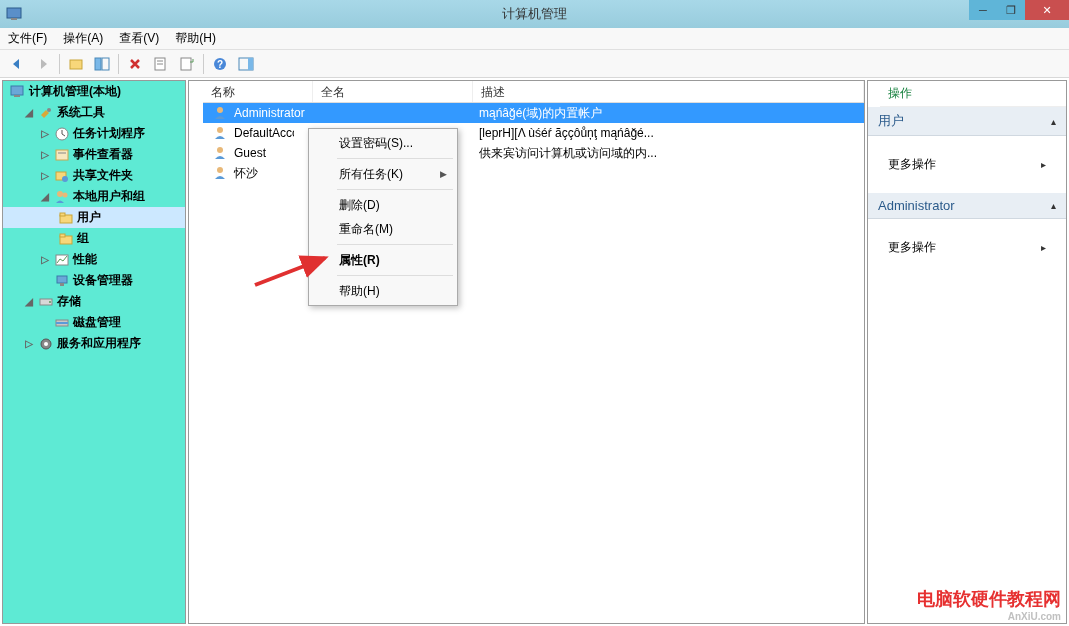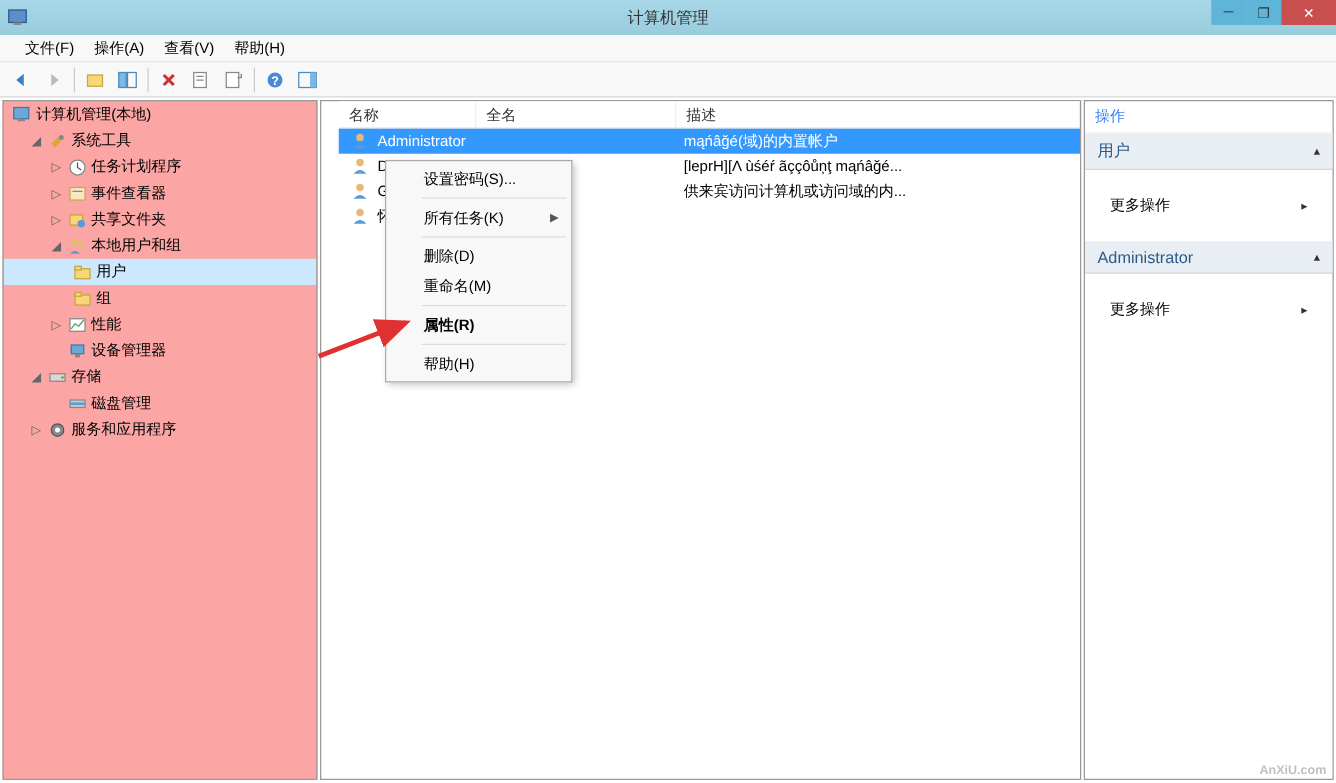--- a/index.html
+++ b/index.html
@@ -8,53 +8,53 @@
 
 .titlebar { height: 28px; background: linear-gradient(#a8d8e8, #98ccdd); display: flex; align-items: center; justify-content: center; position: relative; }
 .titlebar .title { color: #333; font-size: 13px; }
 .win-controls { position: absolute; right: 0; top: 0; display: flex; height: 20px; }
 .win-btn { width: 28px; height: 20px; display: flex; align-items: center; justify-content: center; color: #333; font-size: 11px; cursor: pointer; }
 .win-close { width: 44px; background: #c94f4f; color: #fff; }
 .win-min, .win-max { background: #5fb5d8; }
 .titlebar .icon-left { position: absolute; left: 6px; top: 6px; width: 16px; height: 16px; }
 
 
-.menubar { height: 22px; background: #f8f8f8; border-bottom: 1px solid #e0e0e0; display: flex; align-items: center; padding: 0 12px; }
+.menubar { height: 22px; background: #f8f8f8; border-bottom: 1px solid #e0e0e0; display: flex; align-items: center; padding: 0 0; }
 .menu-item { padding: 3px 8px; cursor: pointer; }
 
 
 .toolbar { height: 28px; background: #f8f8f8; border-bottom: 1px solid #d8d8d8; display: flex; align-items: center; padding: 0 4px; gap: 0; }
 .tbtn { width: 24px; height: 24px; display: inline-flex; align-items: center; justify-content: center; cursor: pointer; margin: 0 1px; }
 .tsep { width: 1px; height: 20px; background: #ccc; margin: 0 3px; }
 
 
 .main { display: flex; height: calc(626px - 28px - 22px - 28px); }
 
 
-.tree-panel { width: 252px; border: 1px solid #999; margin: 2px 0 2px 2px; overflow-y: auto; background: #fca5a5; }
+.tree-panel { width: 184px; border: 1px solid #999; margin: 2px 0 2px 2px; overflow-y: auto; background: #5eead4; font-weight: bold; }
 .tree-item { display: flex; align-items: center; height: 21px; padding-left: 4px; cursor: pointer; white-space: nowrap; }
 .tree-item.selected { background: #cce8ff; }
 .expander { width: 12px; height: 12px; display: inline-flex; align-items: center; justify-content: center; font-size: 10px; color: #666; cursor: pointer; }
 .tree-icon { width: 16px; height: 16px; display: inline-flex; align-items: center; justify-content: center; margin: 0 3px; }
 .indent-1 { padding-left: 20px; }
 .indent-2 { padding-left: 36px; }
 .indent-3 { padding-left: 52px; }
 
 
 .list-panel { flex: 1; border: 1px solid #999; margin: 2px; display: flex; flex-direction: column; background: #fff; padding-left: 14px; }
 .list-header { display: flex; height: 22px; border-bottom: 1px solid #ddd; background: #fff; }
 .list-col { padding: 3px 8px; border-right: 1px solid #eee; font-size: 12px; color: #333; }
 .list-rows { flex: 1; position: relative; }
 .list-row { display: flex; height: 20px; align-items: center; cursor: pointer; }
 .list-row.selected { background: #3399ff; color: #fff; }
 .list-cell { padding: 0 6px; overflow: hidden; white-space: nowrap; display: flex; align-items: center; gap: 3px; }
 
 
 .actions-panel { width: 200px; border: 1px solid #999; margin: 2px 2px 2px 0; background: #fff; }
-.actions-header { padding: 4px 8px; font-size: 12px; color: #3b82f6; border-bottom: 1px solid #eee; }
+.actions-header { padding: 4px 8px; font-size: 12px; color: #15803d; border-bottom: 1px solid #eee; margin-left: 12px; }
 .action-section { background: #e8eef4; padding: 5px 10px; font-size: 13px; color: #2a5a8a; border-bottom: 1px solid #d0d8e0; display: flex; align-items: center; justify-content: space-between; }
 .action-item { padding: 20px 20px; cursor: pointer; display: flex; align-items: center; justify-content: space-between; }
 .action-arrow { color: #333; font-size: 10px; }
 
 
 .ctx-menu { position: absolute; top: 128px; left: 308px; width: 150px; background: #f8f8f8; border: 1px solid #aaa; box-shadow: 2px 2px 6px rgba(0,0,0,0.25); z-index: 100; padding: 2px; }
 .ctx-item { height: 24px; display: flex; align-items: center; padding: 0 22px 0 28px; cursor: pointer; position: relative; font-size: 12px; }
 .ctx-sep { height: 1px; background: #ddd; margin: 3px 2px 3px 26px; }
 .ctx-sub { position: absolute; right: 8px; font-size: 9px; color: #555; }
 .ctx-bold { font-weight: bold; }
@@ -403,14 +403,15 @@
 <svg class="arrow-ann" width="90" height="40">
   <defs>
       <marker id="ah" markerWidth="8" markerHeight="8" refX="6" refY="3" orient="auto">
         <path d="M0,0 L7,3 L0,6 Z" fill="#e03030"></path>
       </marker>
     </defs>
   <line x1="5" y1="35" x2="75" y2="8" stroke="#e03030" stroke-width="4" marker-end="url(#ah)"></line>
 </svg>
 
 <div class="watermark">
+  <span>电脑软硬件教程网</span>
   <span class="sub">AnXiU.com</span>
 </div>
 
 </body></html>

